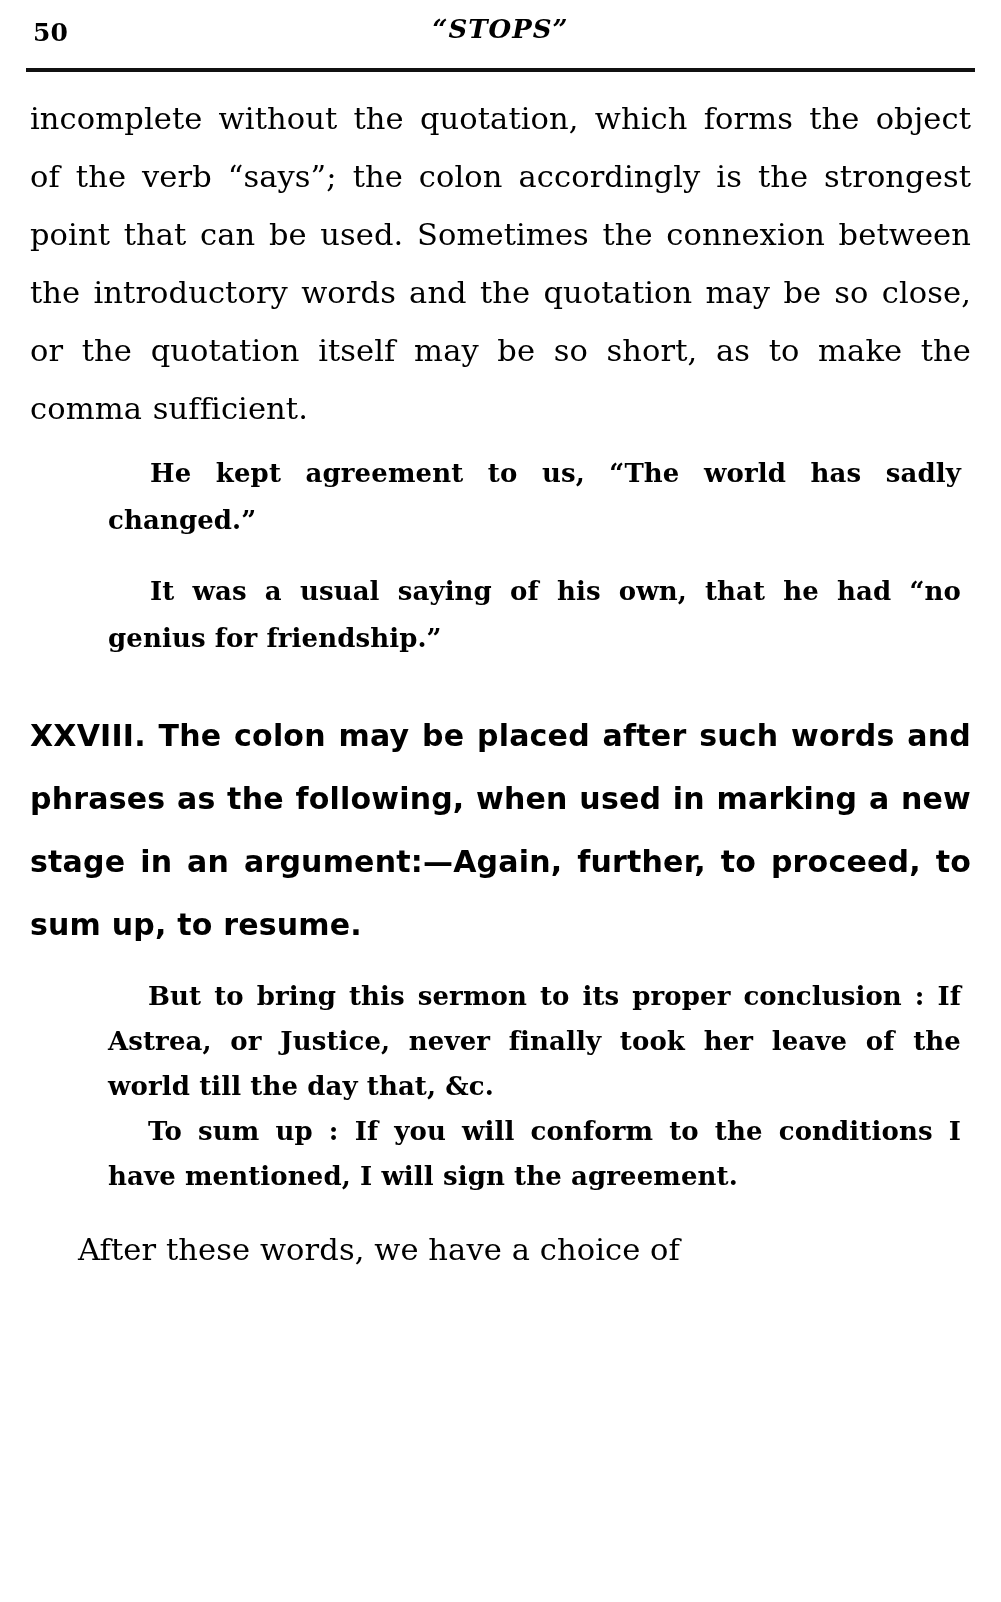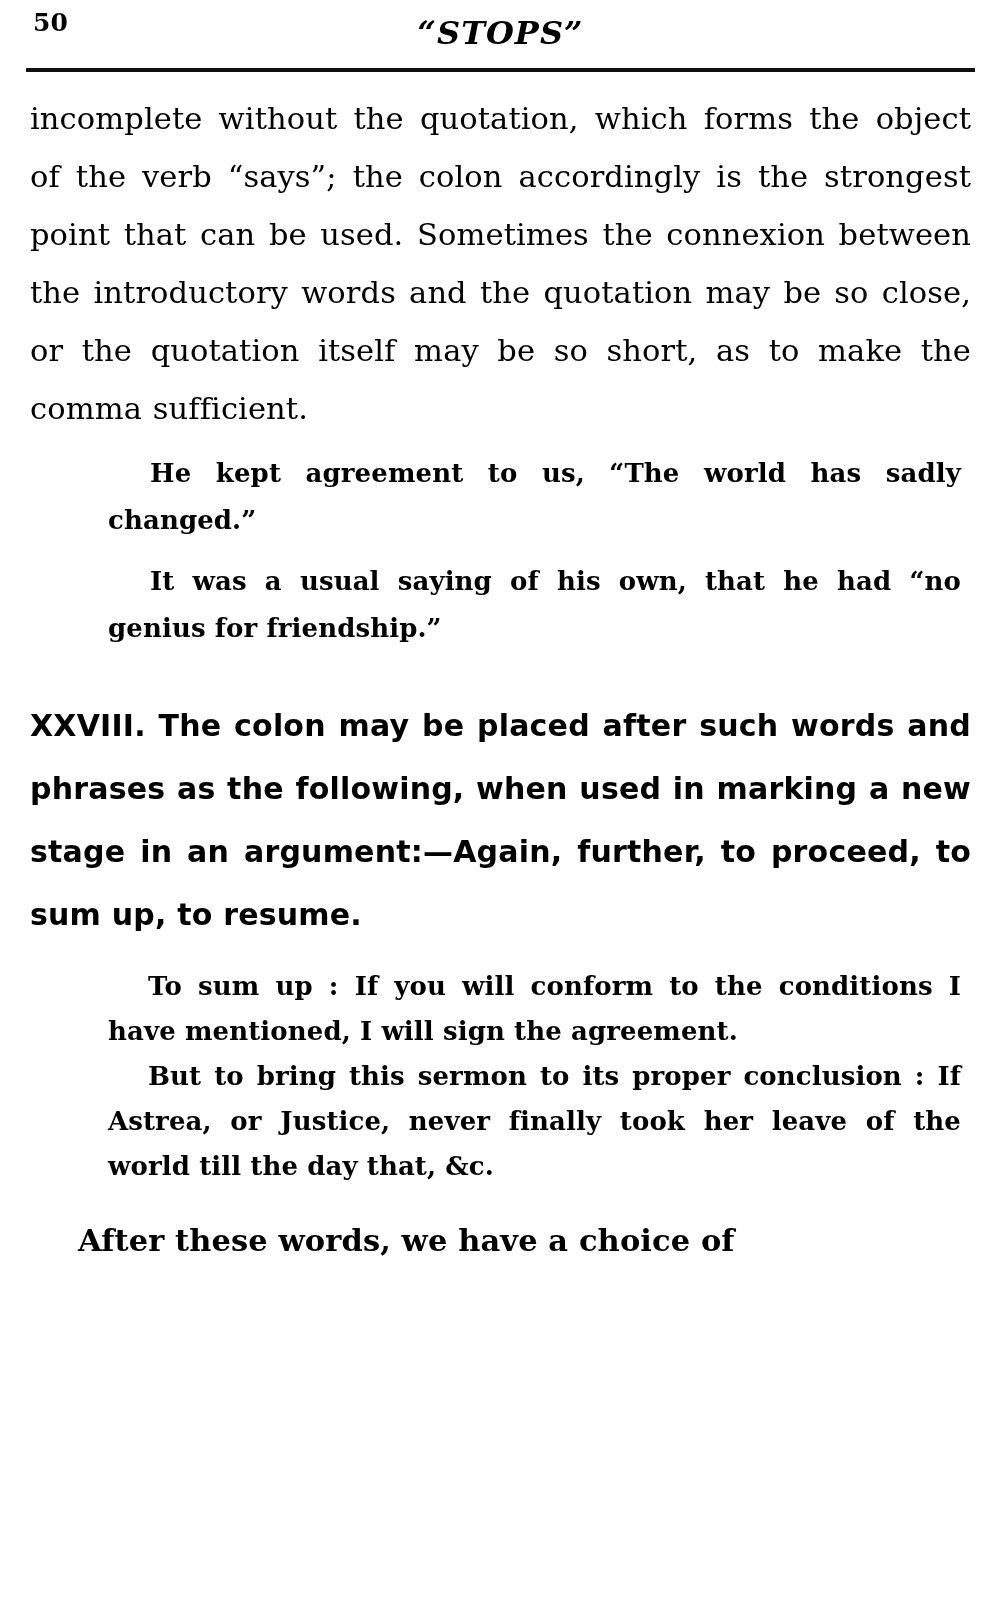--- a/index.html
+++ b/index.html
@@ -24,34 +24,34 @@
   .header {
     position: relative;
     height: 62px;
     margin: 0 28px 0 28px;
     display: flex;
     align-items: flex-start;
   }
   .folio {
     position: absolute;
     left: 5px;
-    top: 8px;
+    top: 18px;
     font-family: "DejaVu Serif", serif;
     font-weight: 700;
     font-size: 25px;
     letter-spacing: 0px;
   }
   .running-head {
     width: 100%;
     text-align: center;
     padding-top: 14px;
     font-family: "DejaVu Serif", serif;
     font-style: italic;
     font-weight: 700;
-    font-size: 32px;
+    font-size: 26px;
     letter-spacing: 1px;
   }
   .rule {
     margin: 6px 26px 0 26px;
     border-top: 4px solid #111;
   }
   .body {
     margin: 0 30px 0 30px;
     padding-top: 18px;
   }
@@ -76,21 +76,21 @@
   .example {
     font-size: 26px;
     line-height: 47px;
     font-weight: 700;
     text-align: justify;
     margin: 12px 10px 0 78px;
     text-indent: 42px;
     letter-spacing: 0.1px;
   }
   .example.tight {
-    margin-top: 0;
+    margin-top: 10px;
   }
   .rule-head {
     font-family: "DejaVu Sans", sans-serif;
     font-weight: 700;
     font-size: 30px;
     line-height: 63px;
     text-align: justify;
     margin-top: 42px;
     letter-spacing: 0.2px;
   }
@@ -102,21 +102,21 @@
     font-size: 26px;
     line-height: 45px;
     font-weight: 700;
     text-align: justify;
     text-indent: 40px;
     letter-spacing: 0.1px;
   }
   .last-para {
     font-size: 30.5px;
     line-height: 58px;
-    font-weight: 700;
+    font-weight: 400;
     text-align: justify;
     text-indent: 48px;
     margin-top: 22px;
     letter-spacing: 0.1px;
   }
 </style>
 </head>
 <body>
 
 <div class="page">
@@ -135,20 +135,20 @@
     <p class="example">He kept agreement to us, “The world has sadly changed.”</p>
 
     <div class="spacer-sm"></div>
 
 
     <p class="example tight">It was a usual saying of his own, that he had “no genius for friendship.”</p>
 
     <p class="rule-head">XXVIII. The colon may be placed after such words and phrases as the following, when used in marking a new stage in an argument:—Again, further, to proceed, to sum up, to resume.</p>
 
     <div class="example-block">
+      <p>But to bring this sermon to its proper conclusion : If Astrea, or Justice, never finally took her leave of the world till the day that, &amp;c.</p>
       <p>To sum up : If you will conform to the conditions I have mentioned, I will sign the agreement.</p>
-      <p>But to bring this sermon to its proper conclusion : If Astrea, or Justice, never finally took her leave of the world till the day that, &amp;c.</p>
     </div>
 
     <p class="last-para">After these words, we have a choice of</p>
 
   </div>
 </div>
 
 </body></html>

